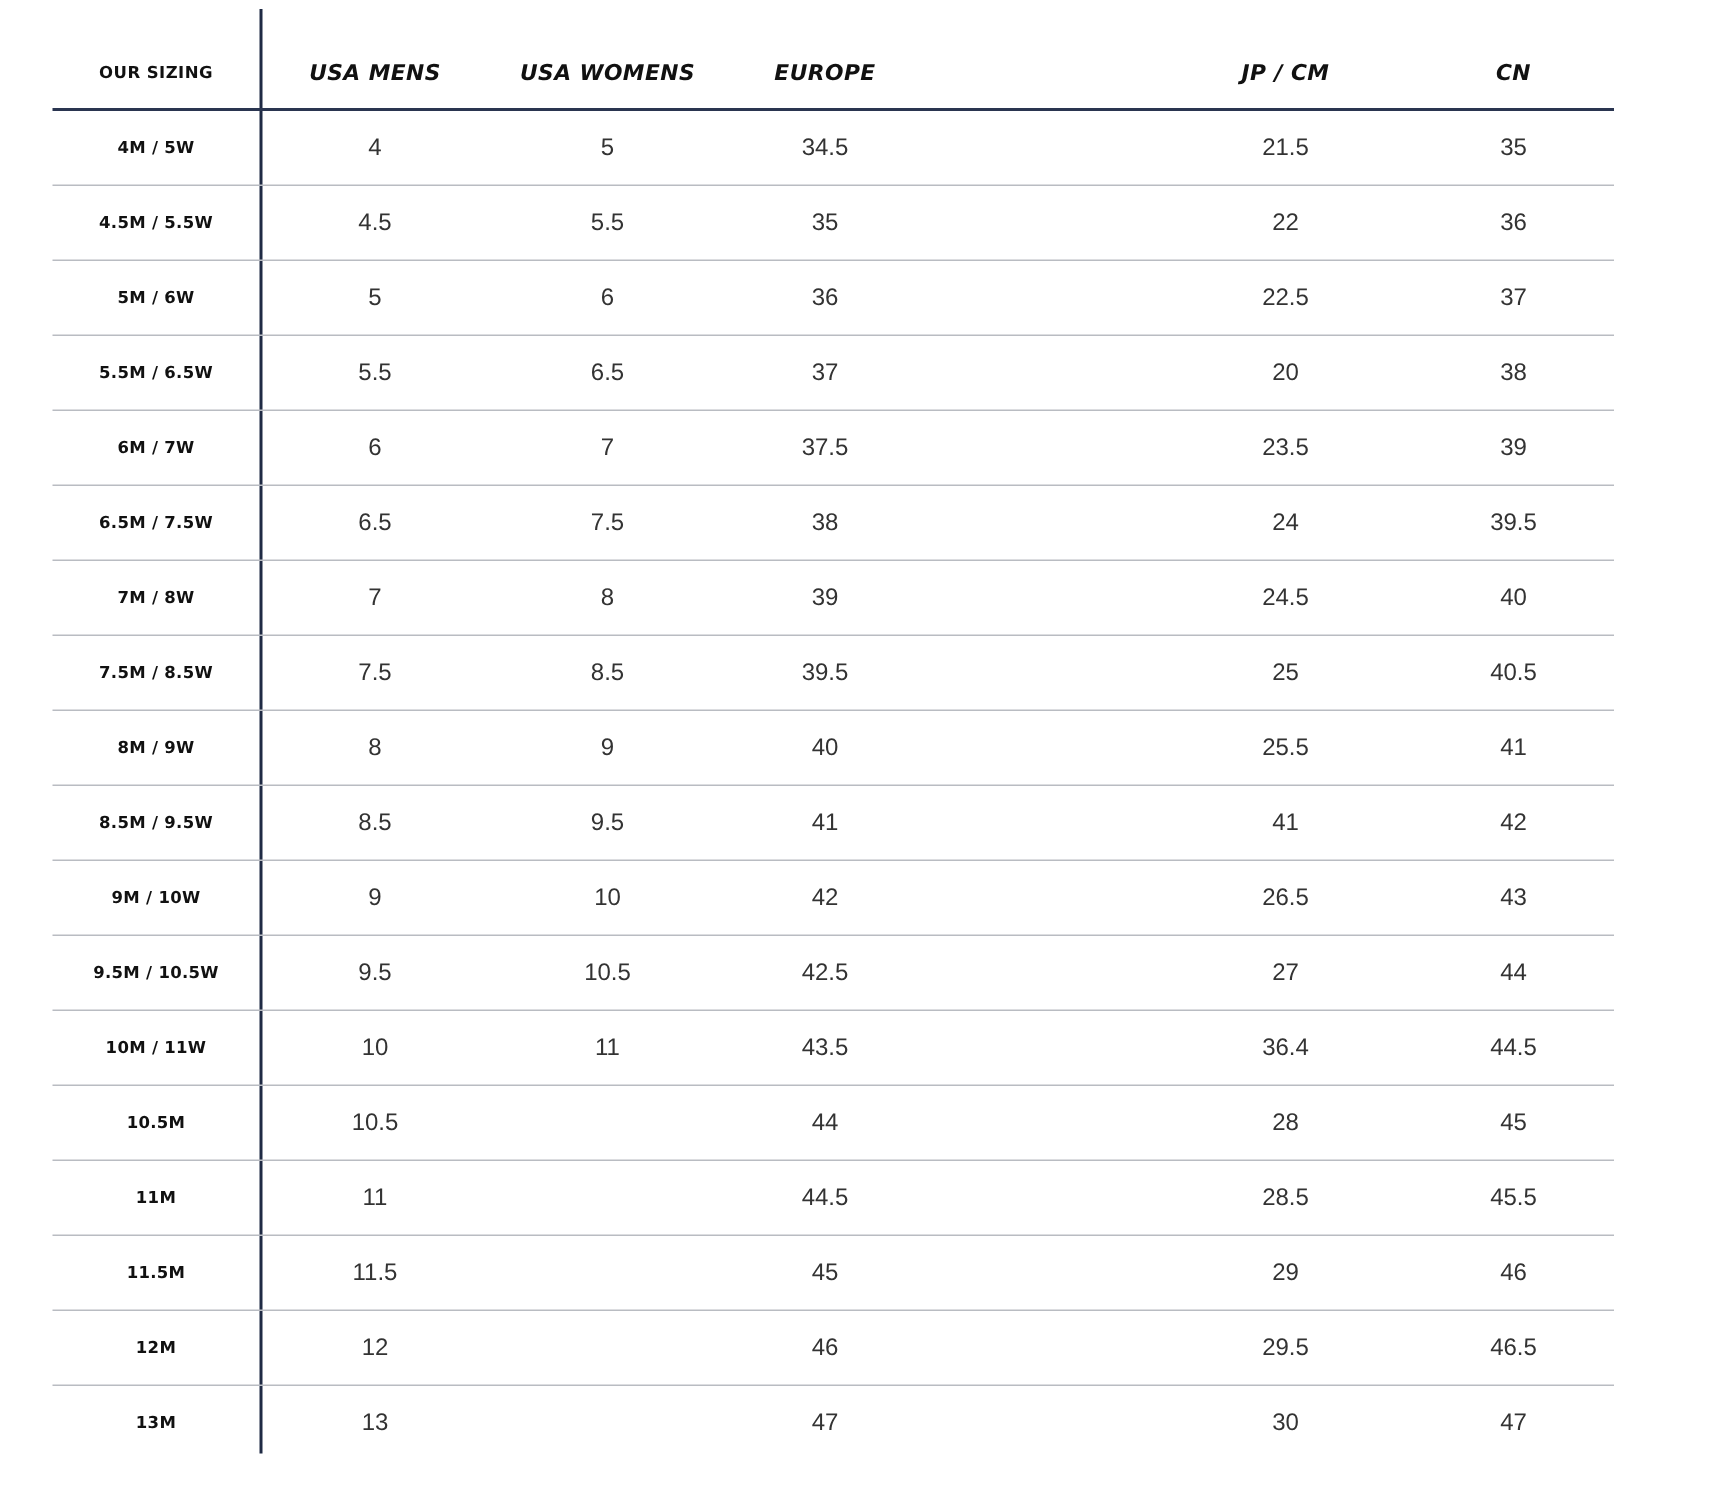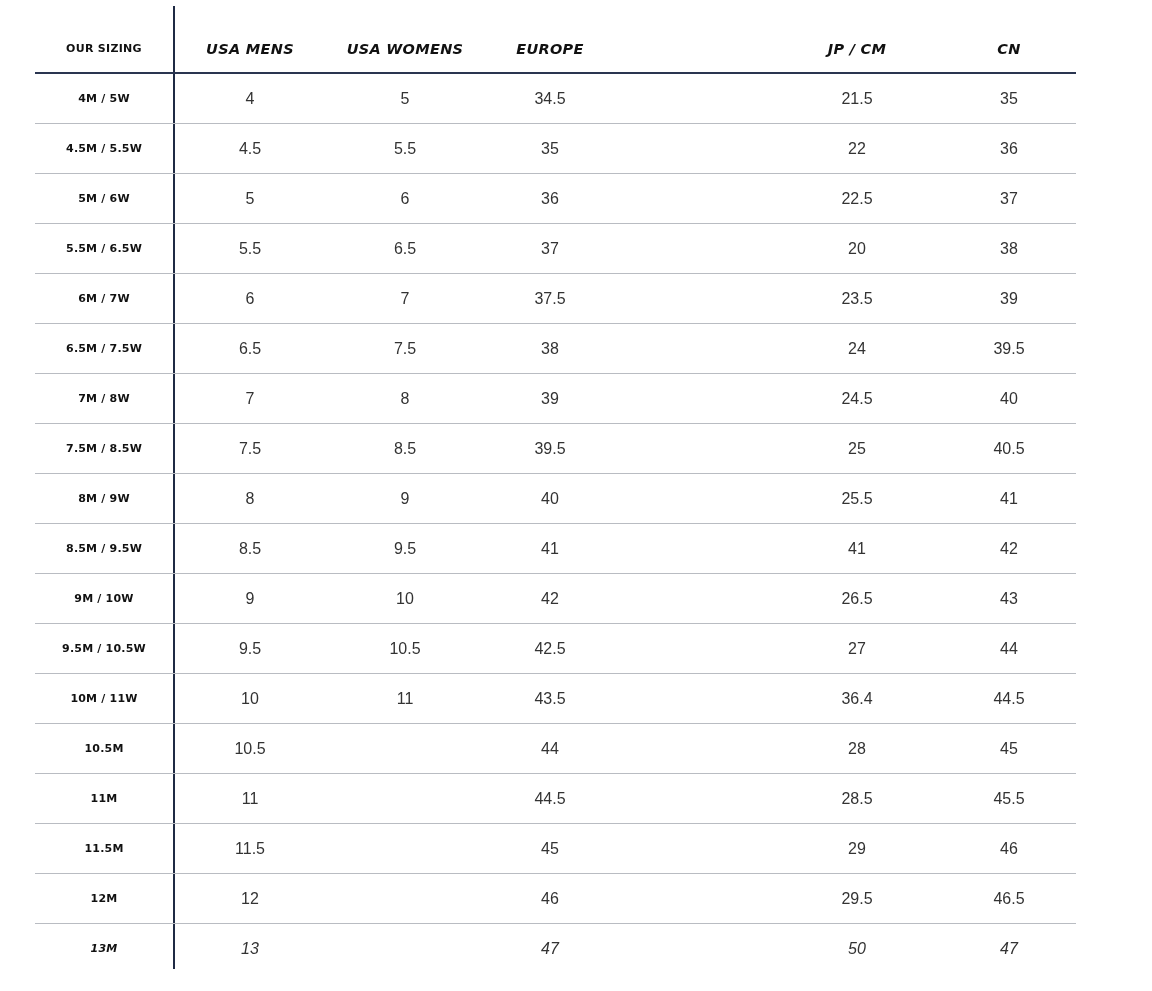--- a/index.html
+++ b/index.html
@@ -56,21 +56,20 @@
       top: 74px;
       width: 1041px;
     }
     .row {
       position: relative;
       height: 49px;
       border-bottom: 1px solid #b9bcc2;
     }
     .row.last {
       border-bottom: none;
-      font-style: italic;
     }
     .cell {
       position: absolute;
       top: 0;
       height: 49px;
       line-height: 50px;
       text-align: center;
       font-size: 16px;
       color: #333;
     }
@@ -238,16 +237,16 @@
       <div class="cell c2"></div>
       <div class="cell c3">46</div>
       <div class="cell c4">29.5</div>
       <div class="cell c5">46.5</div>
     </div>
     <div class="row last">
       <div class="cell c0 label">13M</div>
       <div class="cell c1">13</div>
       <div class="cell c2"></div>
       <div class="cell c3">47</div>
-      <div class="cell c4">50</div>
+      <div class="cell c4">30</div>
       <div class="cell c5">47</div>
     </div>
   </div>
 
 </body></html>

